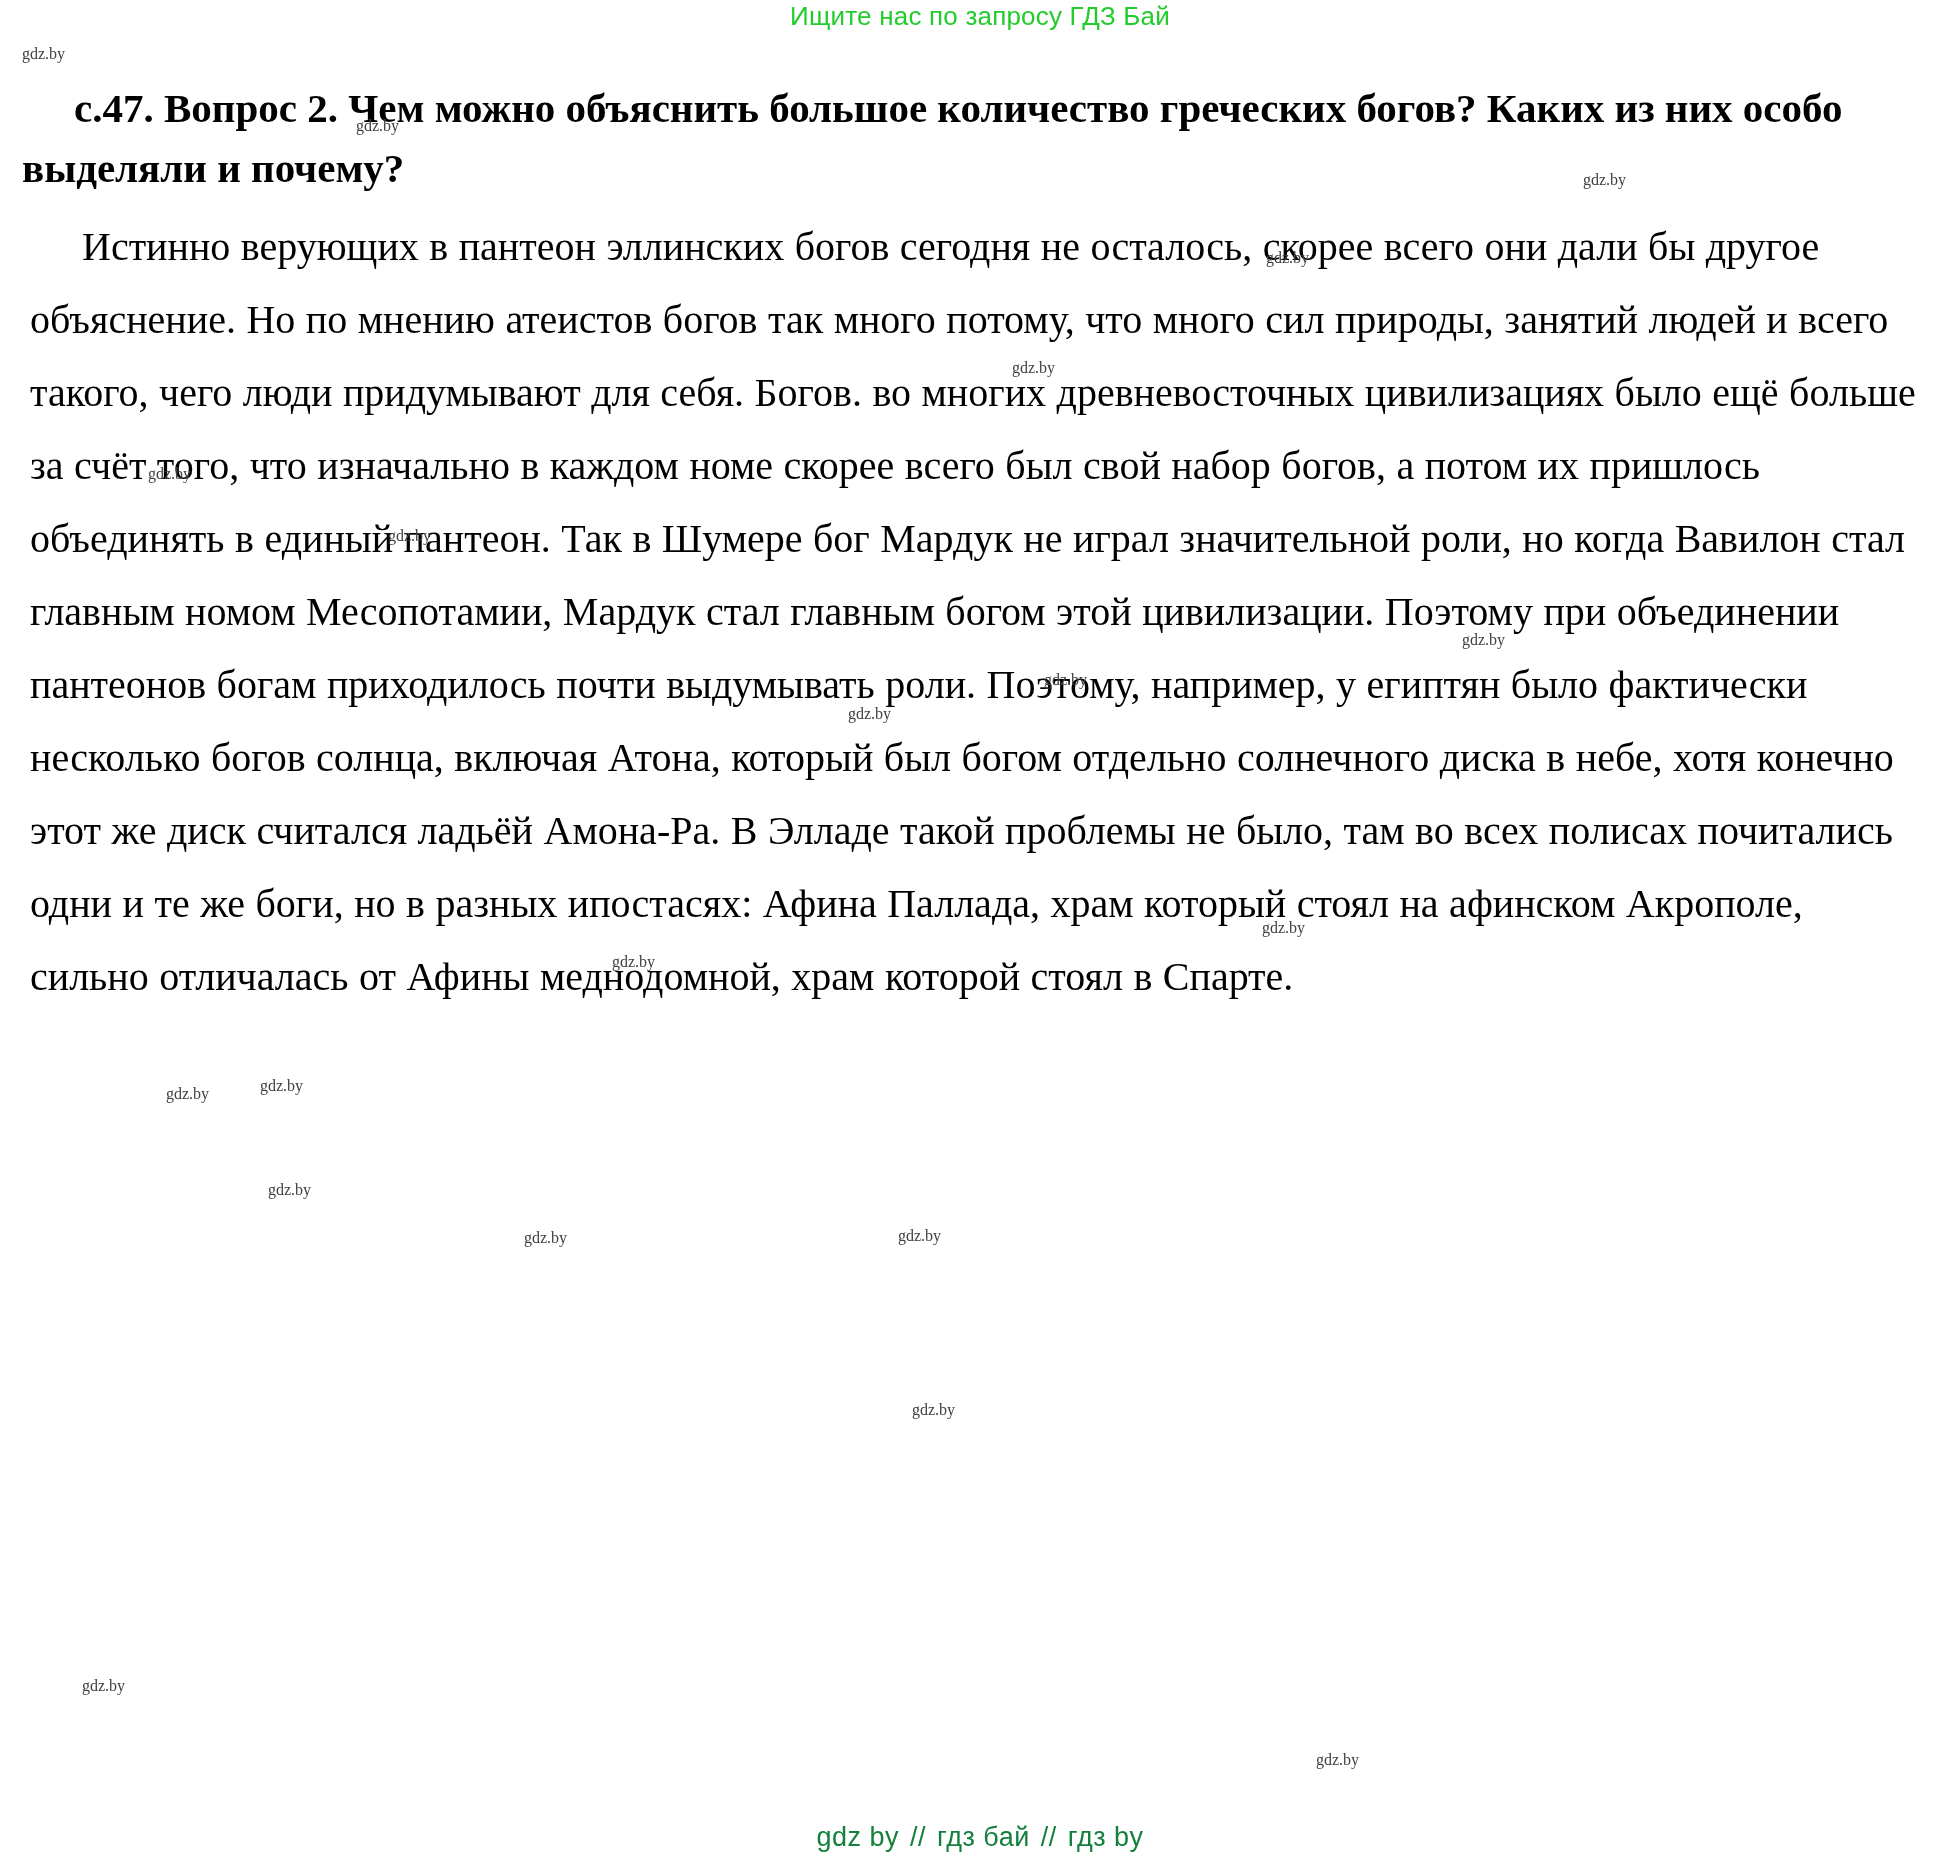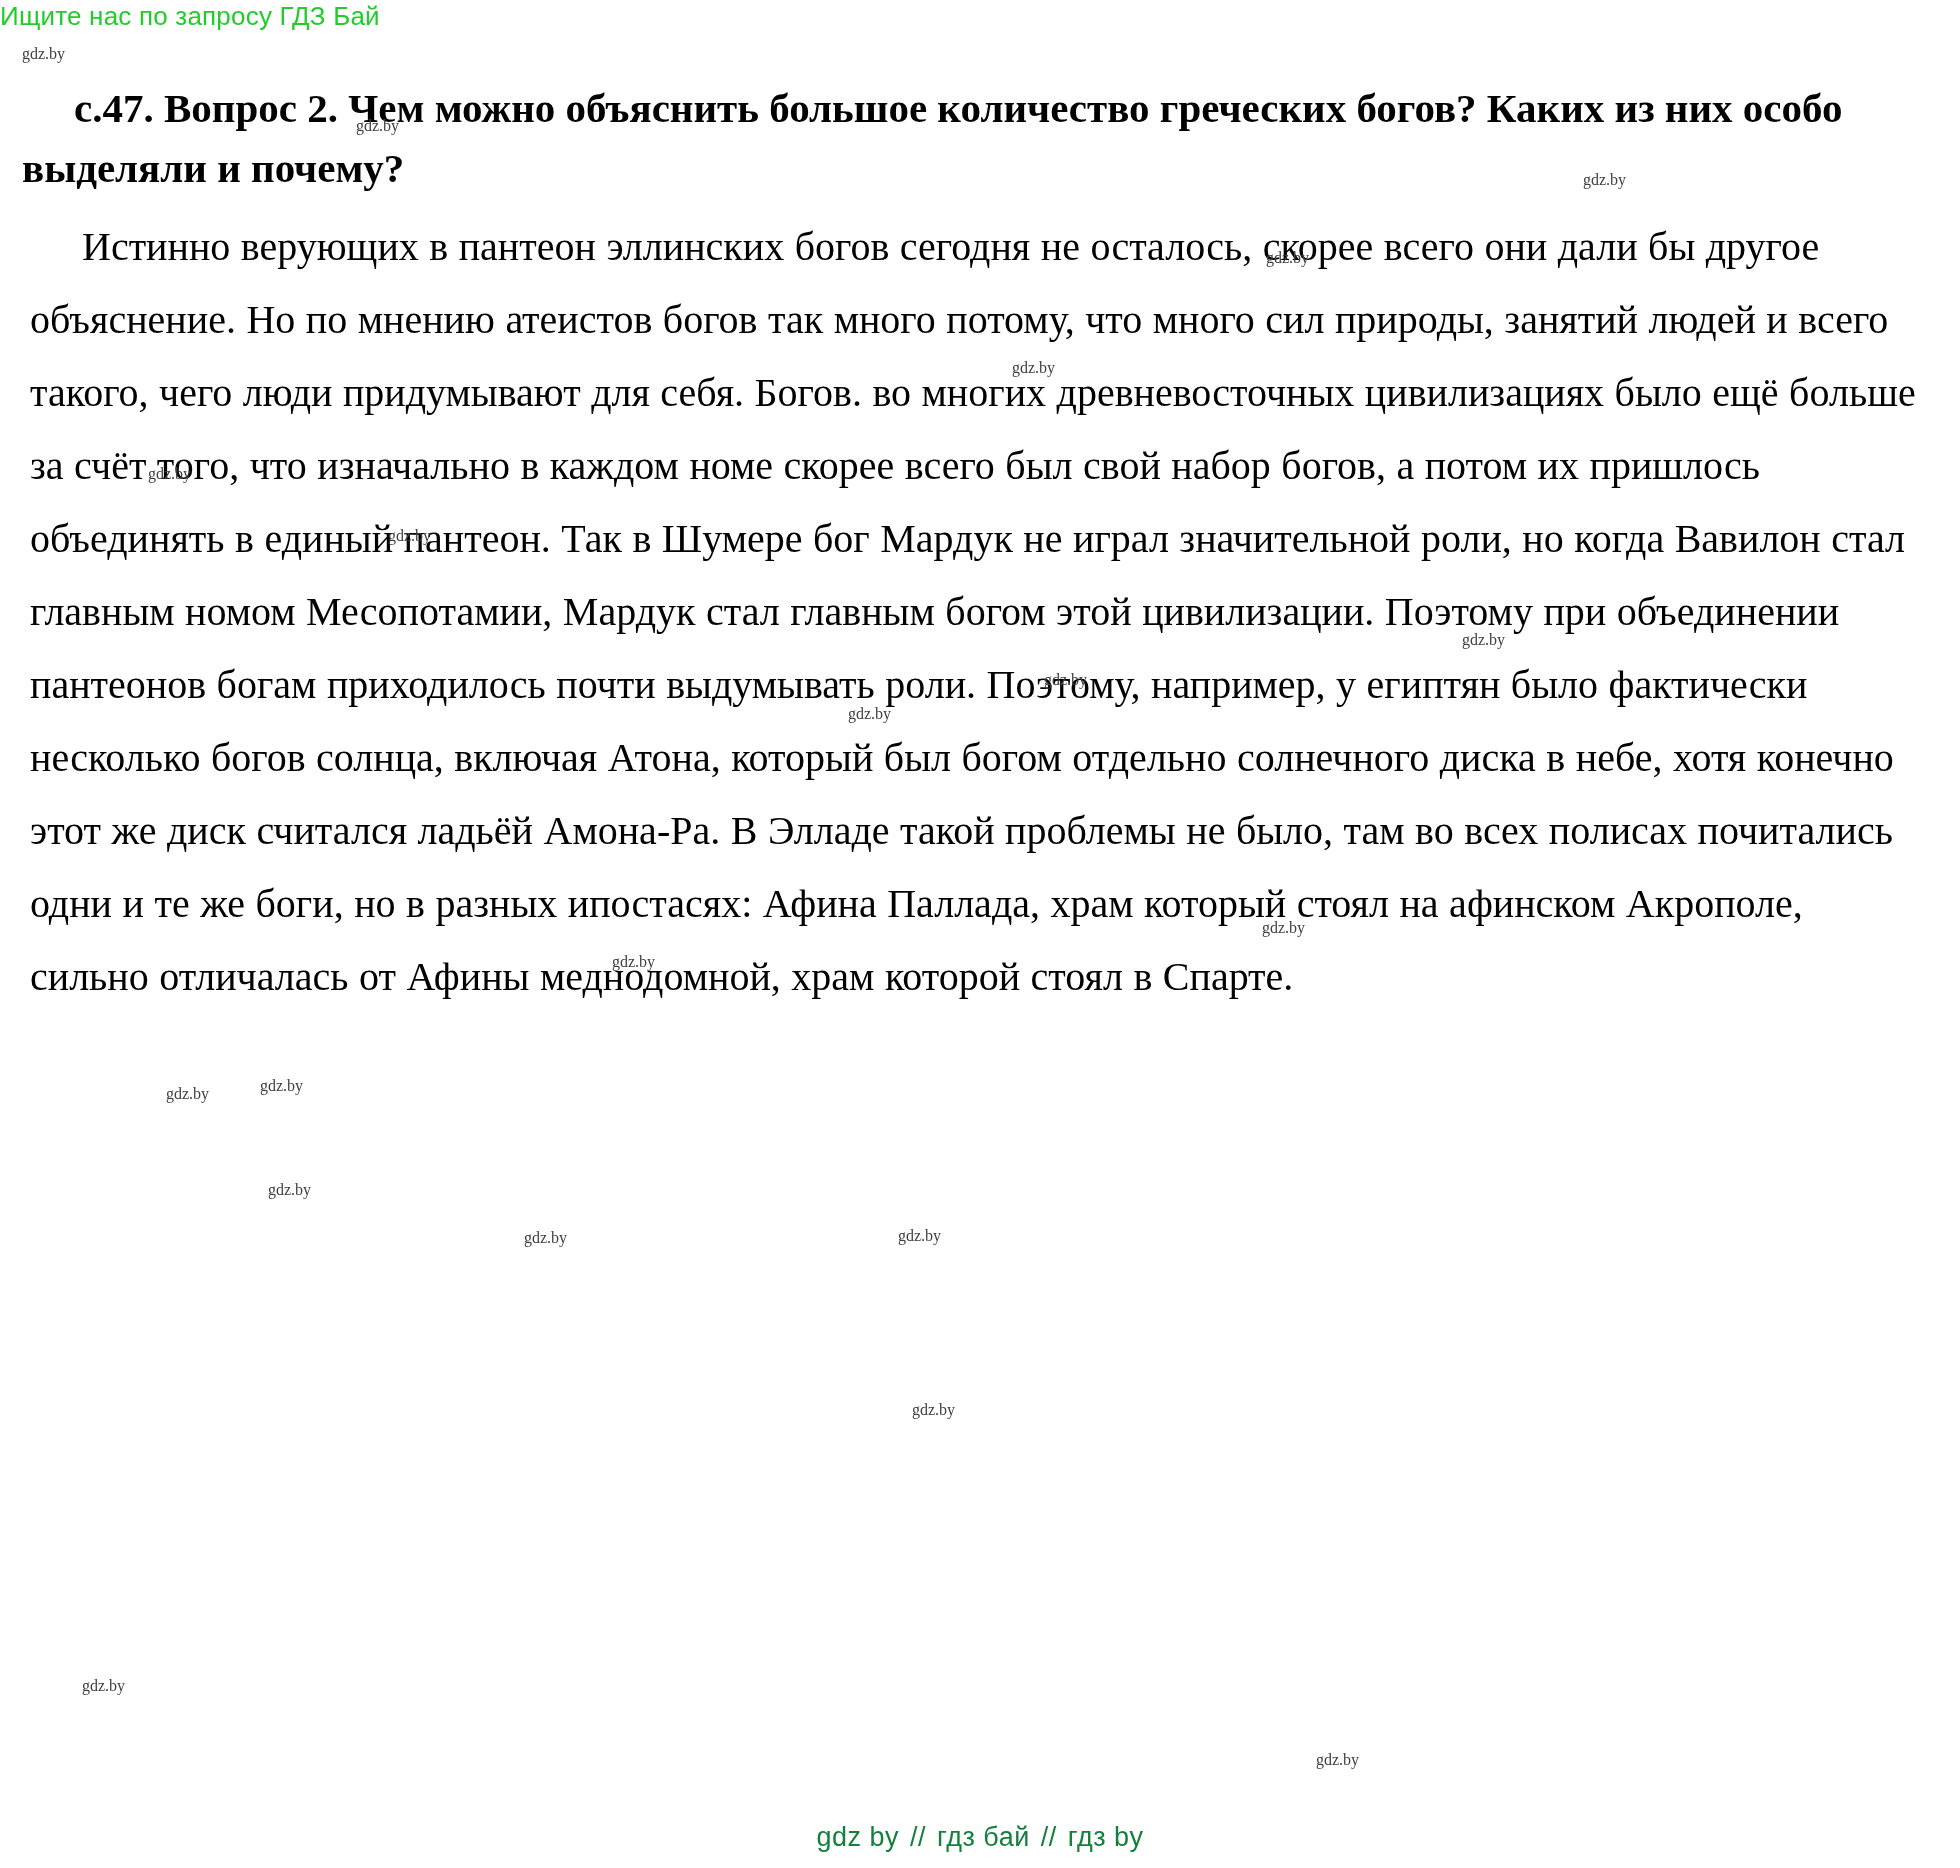--- a/index.html
+++ b/index.html
@@ -16,20 +16,21 @@
     overflow: hidden;
     font-family: "Liberation Serif", "DejaVu Serif", serif;
   }
 
   
   .promo-banner {
     position: absolute;
     top: 0;
     left: 0;
     width: 1960px;
+    text-align: center;
     font-family: "Liberation Sans", "DejaVu Sans", sans-serif;
     font-size: 26px;
     font-weight: 400;
     color: #22cc2b;
     line-height: 32px;
     letter-spacing: 0.2px;
     white-space: nowrap;
   }
 
   

